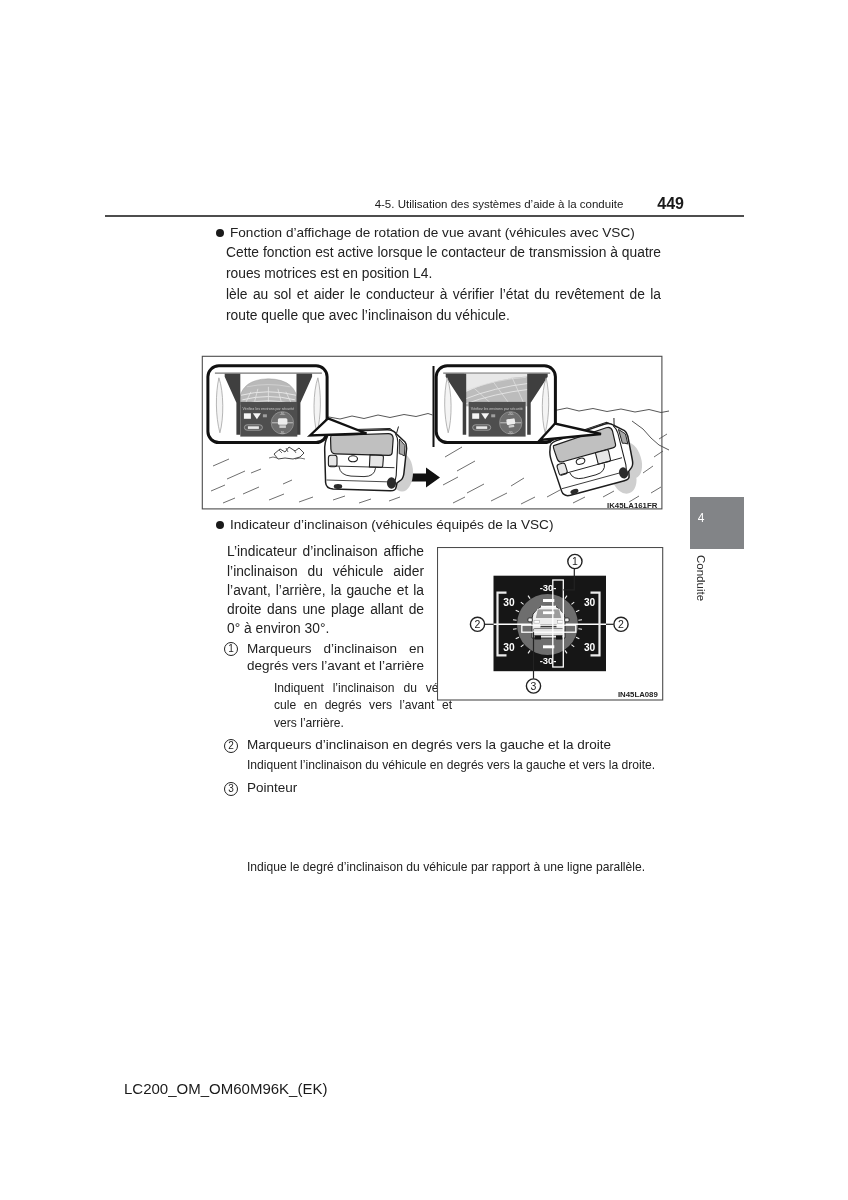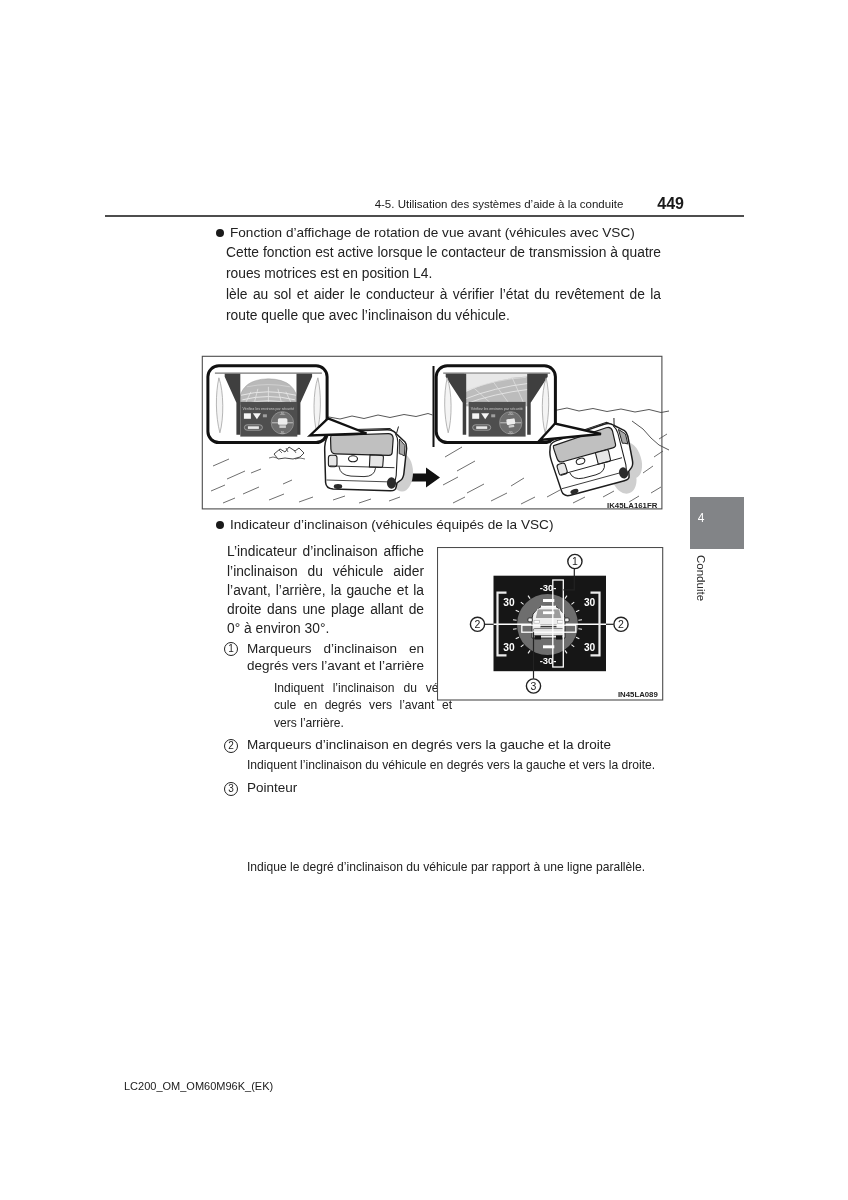--- a/index.html
+++ b/index.html
@@ -246,13 +246,13 @@
     <text x="96.5" y="142.7" font-size="10.5" fill="#222" text-anchor="middle" font-family="Liberation Sans">3</text>
   </g>
   <text x="220.8" y="149.8" font-size="7.8" font-weight="bold" text-anchor="end" fill="#222" font-family="Liberation Sans">IN45LA089</text>
 </svg>
 </div>
 
 <div class="abs" style="left:690px;top:496.6px;width:53.5px;height:52.2px;background:#828487;"></div>
 <div class="abs" style="left:694px;top:510.5px;width:14px;text-align:center;color:#fff;font-size:12px;">4</div>
 <div class="abs" style="left:695px;top:555px;writing-mode:vertical-rl;font-size:11.5px;color:#2b2b2b;letter-spacing:0;">Conduite</div>
 
-<div class="abs" style="left:124px;top:1080px;font-size:11px;color:#1a1a1a;">LC200_OM_OM60M96K_(EK)</div>
+<div class="abs" style="left:124px;top:1080px;font-size:15px;color:#1a1a1a;">LC200_OM_OM60M96K_(EK)</div>
 
 </body></html>

